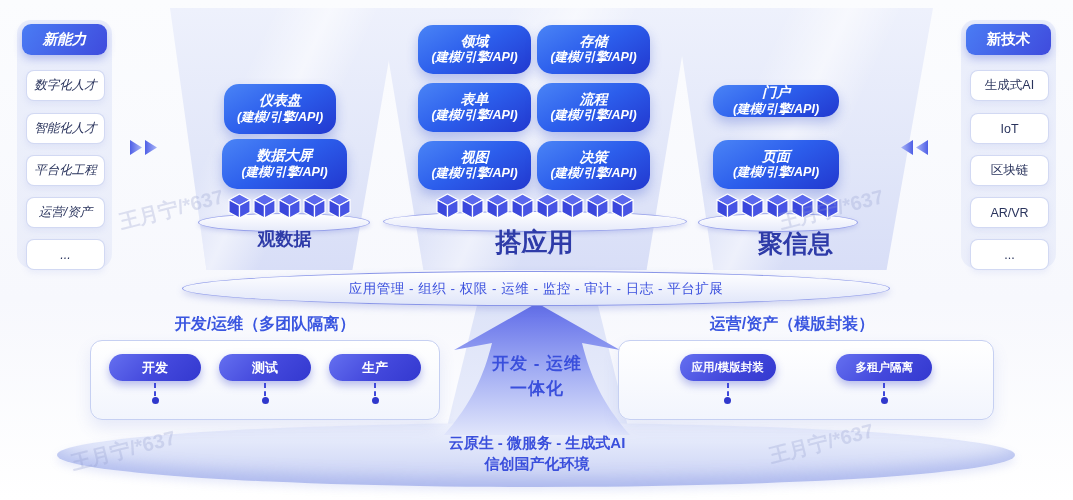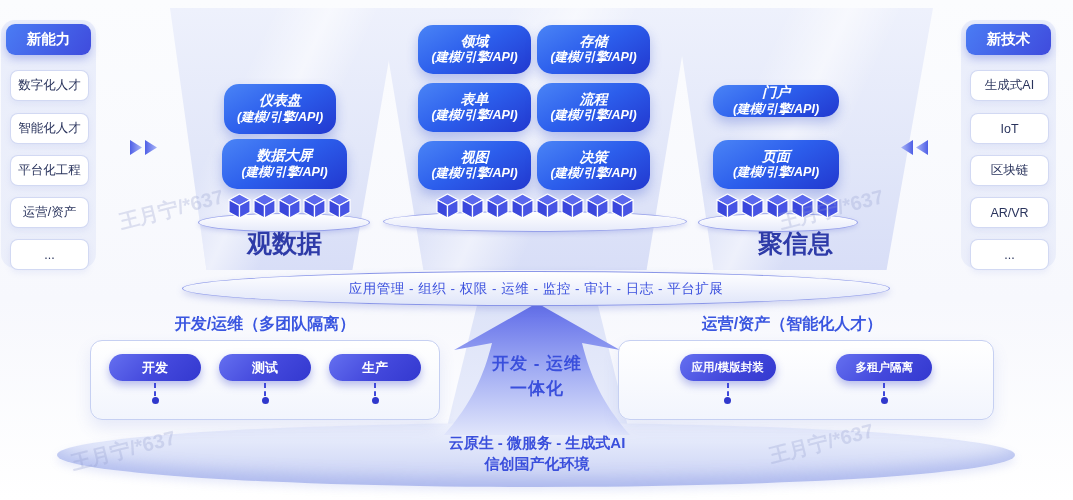--- a/index.html
+++ b/index.html
@@ -15,21 +15,21 @@
     background:linear-gradient(115deg,rgba(255,255,255,0) 30%,rgba(255,255,255,.55) 46%,rgba(255,255,255,0) 60%);}
   .funnel-left{left:170px;width:228px;clip-path:polygon(0 0,100% 0,80% 100%,16% 100%);}
   .funnel-center{left:380px;width:310px;clip-path:polygon(0 0,100% 0,86% 100%,14% 100%);}
   .funnel-right{left:675px;width:258px;clip-path:polygon(0 0,100% 0,82% 100%,15% 100%);}
   .pedestal{position:absolute;left:445px;top:300px;width:185px;height:135px;
     clip-path:polygon(18% 0,82% 0,100% 100%,0 100%);
     background:linear-gradient(180deg,#dde3f8 0%,#e9edfb 100%);}
   
   .side-card{position:absolute;top:20px;width:95px;height:248px;border-radius:14px;
     background:linear-gradient(180deg,rgba(233,237,251,.95),rgba(226,231,248,.55));}
-  .side-card.left{left:1px;} .side-card.right{left:961px;}
+  .side-card.left{left:17px;font-style:italic;} .side-card.right{left:961px;}
   .side-header{position:absolute;top:4px;left:5px;width:85px;height:31px;border-radius:9px;
     background:linear-gradient(125deg,#4a7cf4 0%,#3f4bdd 100%);
     color:#fff;font-size:14.5px;font-weight:bold;display:flex;align-items:center;justify-content:center;
     box-shadow:0 4px 8px rgba(60,80,210,.30);}
   .side-item{position:absolute;left:9px;width:77px;height:29px;border-radius:8px;background:#ffffff;
     border:1px solid rgba(205,213,242,.9);box-shadow:0 3px 6px rgba(130,145,220,.12);
     color:#29335c;font-size:12.5px;display:flex;align-items:center;justify-content:center;}
   
   .bbox{position:absolute;border-radius:15px;color:#fff;text-align:center;
     background:linear-gradient(150deg,#4a84f6 0%,#2c5eec 48%,#2238cf 100%);
@@ -164,21 +164,21 @@
     <svg class="cube" viewBox="0 0 24 27">
         <use href="#cube"></use>
       </svg>
     <svg class="cube" viewBox="0 0 24 27">
         <use href="#cube"></use>
       </svg>
     <svg class="cube" viewBox="0 0 24 27">
         <use href="#cube"></use>
       </svg>
   </div>
-  <div class="flabel" style="left:222px;top:227px;width:125px;font-size:25px">观数据</div>
+  <div class="flabel" style="left:222px;top:227px;width:125px;font-size:18px">观数据</div>
 
   <div class="bbox" style="left:418px;top:25px;width:113px;height:49px">
     <div class="t">领域</div>
     <div class="s">(建模/引擎/API)</div>
   </div>
   <div class="bbox" style="left:537px;top:25px;width:113px;height:49px">
     <div class="t">存储</div>
     <div class="s">(建模/引擎/API)</div>
   </div>
   <div class="bbox" style="left:418px;top:83px;width:113px;height:49px">
@@ -217,20 +217,21 @@
     <svg class="cube" viewBox="0 0 24 27">
         <use href="#cube"></use>
       </svg>
     <svg class="cube" viewBox="0 0 24 27">
         <use href="#cube"></use>
       </svg>
     <svg class="cube" viewBox="0 0 24 27">
         <use href="#cube"></use>
       </svg>
   </div>
+  <div class="flabel" style="left:472px;top:225px;width:125px;font-size:26px">搭应用</div>
 
   <div class="bbox" style="left:713px;top:85px;width:126px;height:32px">
     <div class="t">门户</div>
     <div class="s">(建模/引擎/API)</div>
   </div>
   <div class="bbox" style="left:713px;top:140px;width:126px;height:49px">
     <div class="t">页面</div>
     <div class="s">(建模/引擎/API)</div>
   </div>
   <div class="plat" style="left:698px;top:213px;width:158px;height:17px"></div>
@@ -269,21 +270,21 @@
       <div class="dash"></div>
       <div class="dot"></div>
     </div>
     <div class="pgroup">
       <div class="pill std">生产</div>
       <div class="dash"></div>
       <div class="dot"></div>
     </div>
   </div>
 
-  <div class="ptitle" style="left:618px;width:348px">运营/资产（智能化人才）</div>
+  <div class="ptitle" style="left:618px;width:348px">运营/资产（模版封装）</div>
   <div class="panel" style="left:618px;width:376px">
     <div class="pgroup">
       <div class="pill wide">应用/模版封装</div>
       <div class="dash"></div>
       <div class="dot"></div>
     </div>
     <div class="pgroup">
       <div class="pill wide">多租户隔离</div>
       <div class="dash"></div>
       <div class="dot"></div>

